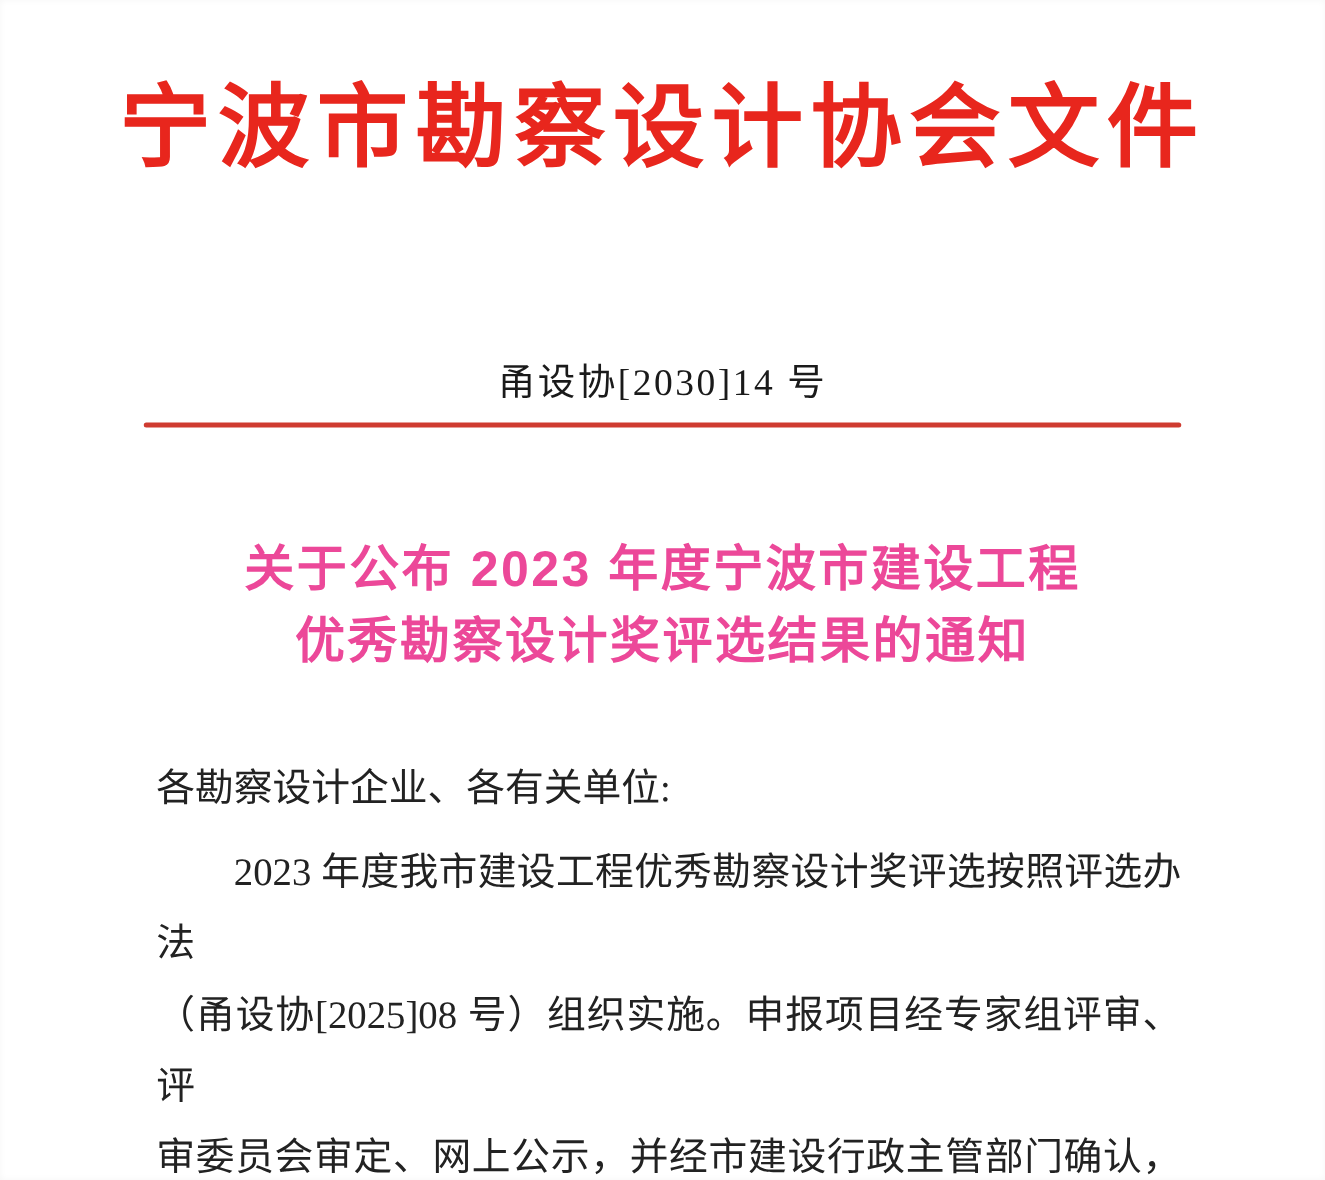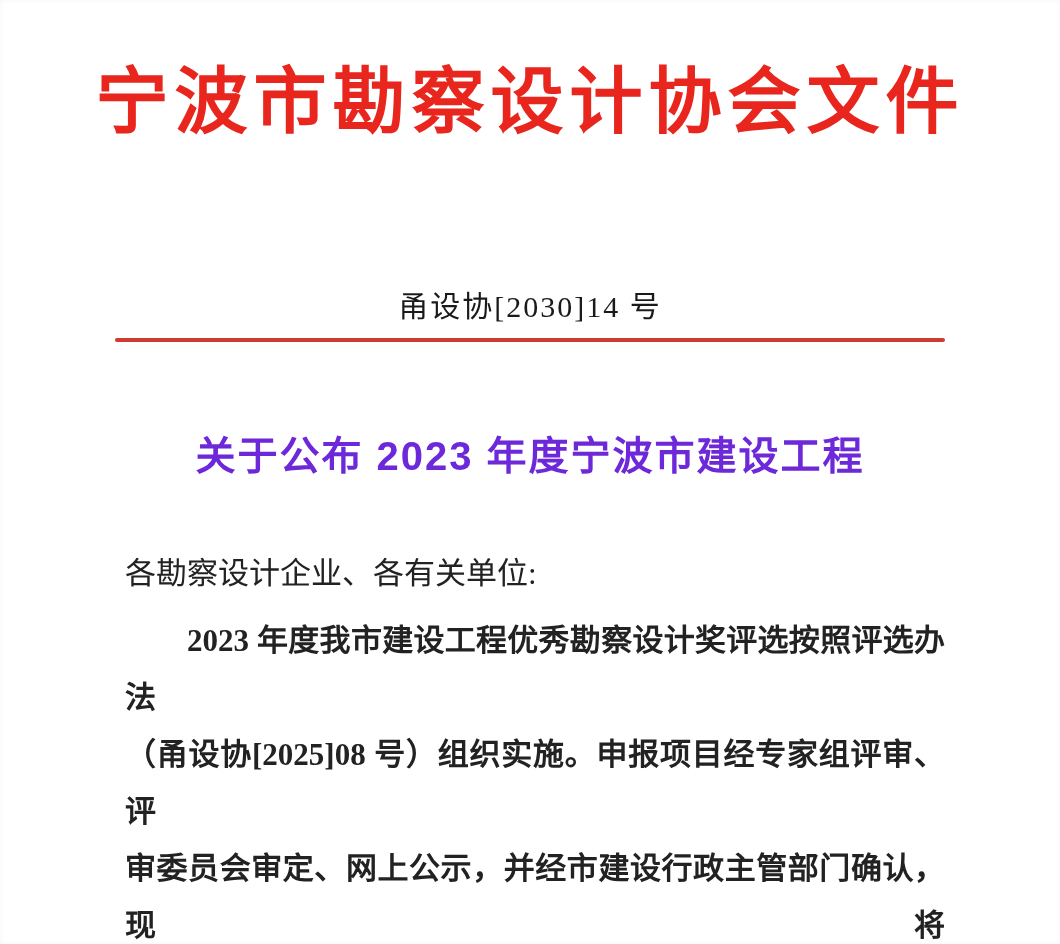--- a/index.html
+++ b/index.html
@@ -45,56 +45,56 @@
     border-radius: 2px;
   }
   .notice-title {
     margin-top: 86px;
     text-align: center;
     font-family: "Liberation Sans", "DejaVu Sans", sans-serif;
     font-weight: bold;
     font-size: 40px;
     line-height: 57px;
     letter-spacing: 2px;
-    color: #6d28d9;
+    color: #ec4899;
   }
   .body-block {
     margin: 60px 115px 0 125px;
     font-size: 31px;
     line-height: 57px;
     color: #222222;
   }
   .salutation {
     text-align: left;
   }
   .paragraph {
     margin-top: 10px;
   }
   .para-line {
     text-align: justify;
     text-align-last: justify;
-    font-weight: bold;
   }
   .para-line.indent {
     text-indent: 62px;
   }
 </style>
 </head>
 <body>
 
 <div class="page">
 
   <div class="letterhead">宁波市勘察设计协会文件</div>
 
   <div class="doc-number">甬设协[2030]14 号</div>
 
   <div class="red-line"></div>
 
   <div class="notice-title">
     <div>关于公布 2023 年度宁波市建设工程</div>
+    <div>优秀勘察设计奖评选结果的通知</div>
   </div>
 
   <div class="body-block">
     <div class="salutation">各勘察设计企业、各有关单位:</div>
 
     <div class="paragraph">
       <div class="para-line indent">2023 年度我市建设工程优秀勘察设计奖评选按照评选办法</div>
       <div class="para-line">（甬设协[2025]08 号）组织实施。申报项目经专家组评审、评</div>
       <div class="para-line">审委员会审定、网上公示，并经市建设行政主管部门确认，现将</div>
 

